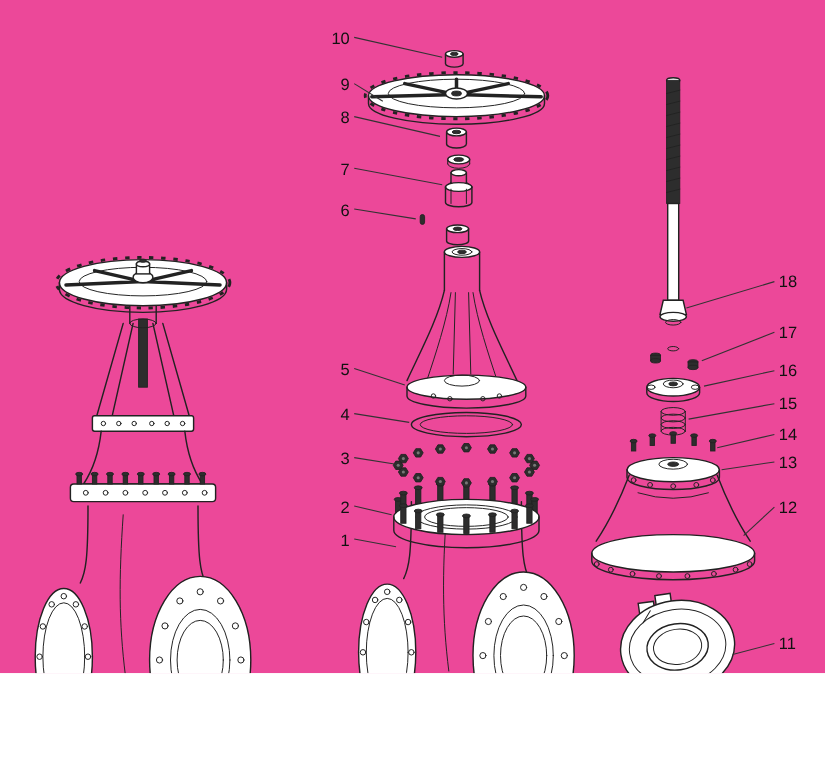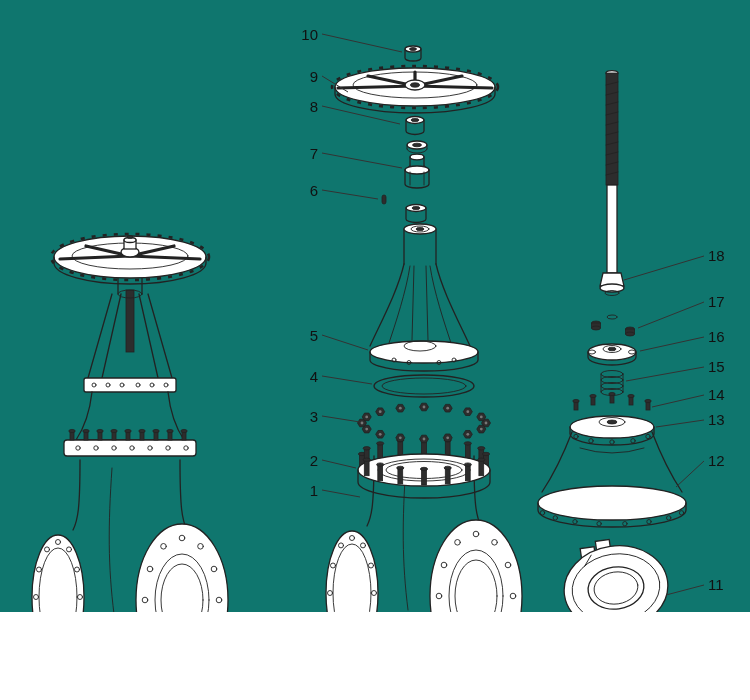--- a/index.html
+++ b/index.html
@@ -1,16 +1,16 @@
 <!DOCTYPE html>
 <html><head>
 <meta charset="utf-8">
 <style>
   html,body{margin:0;padding:0;background:#ffffff;}
-  .canvas{position:relative;width:750px;height:612px;background:#0f766e;overflow:hidden;}
+  .canvas{position:relative;width:750px;height:612px;background:#ec4899;overflow:hidden;}
   svg{display:block;}
   .ln{fill:none;stroke:#222;stroke-width:1.3;stroke-linecap:round;}
   .lnt{fill:none;stroke:#222;stroke-width:0.9;stroke-linecap:round;}
   .wh{fill:#ffffff;stroke:#222;stroke-width:1.3;}
   .dk{fill:#2d2d2d;stroke:#222;stroke-width:0.8;}
   .spoke{fill:none;stroke:#222;stroke-width:3.2;stroke-linecap:round;}
   .scallop{fill:none;stroke:#222;stroke-width:2.6;}
   .leader{fill:none;stroke:#333;stroke-width:1;}
   text.callout{font-family:"Liberation Sans",sans-serif;font-size:15px;fill:#111;stroke:none;}
 </style>

